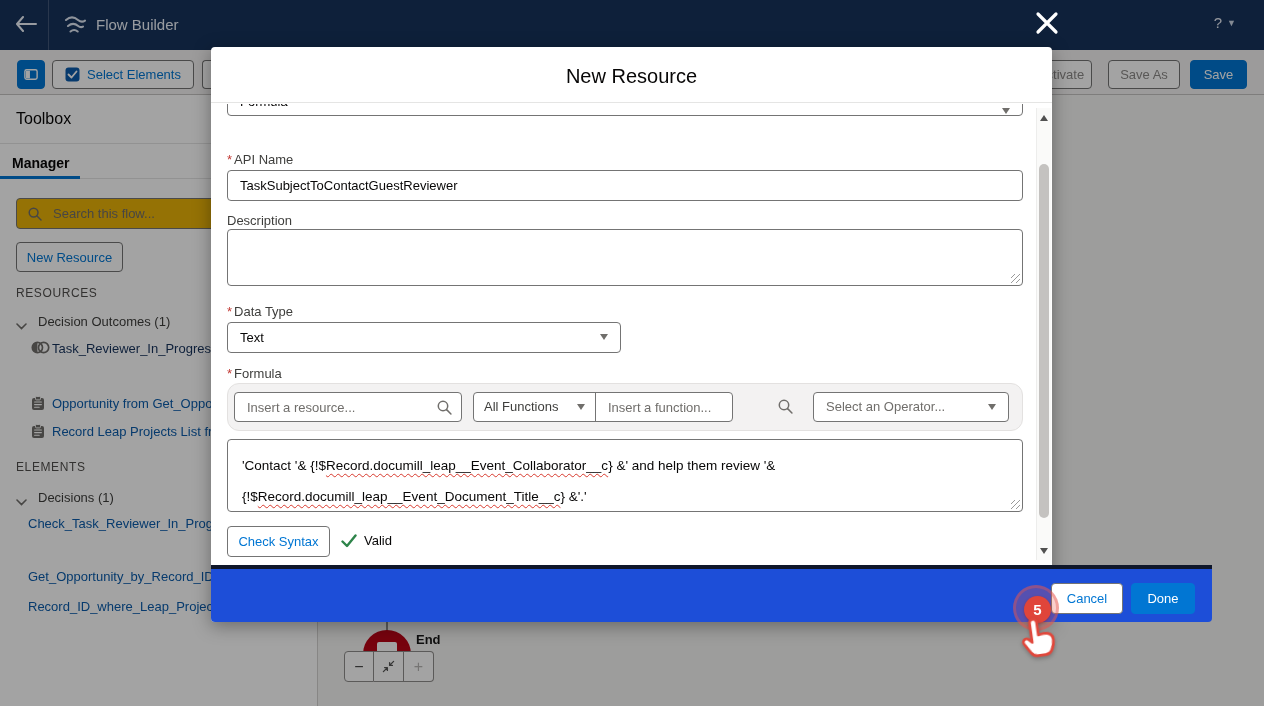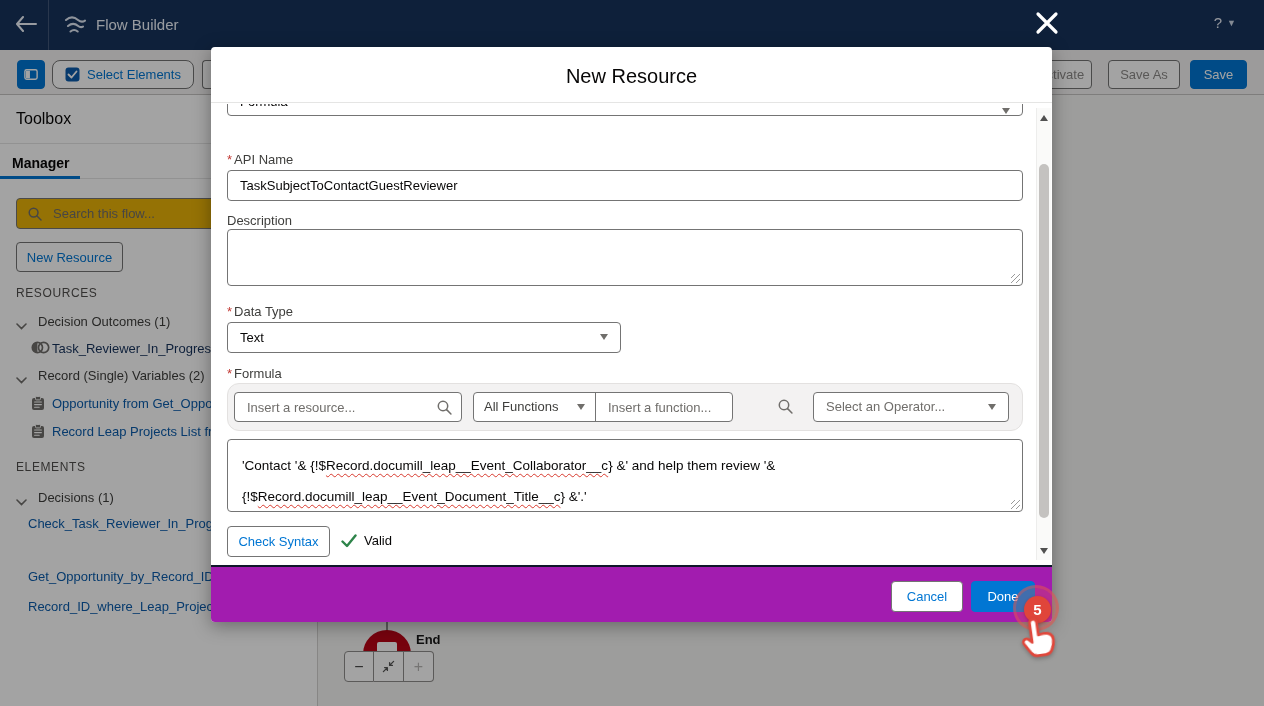--- a/index.html
+++ b/index.html
@@ -12,21 +12,21 @@
   .header-divider{position:absolute;left:48px;top:0;width:1px;height:50px;background:rgba(255,255,255,.18);}
   .flow-logo{position:absolute;left:64px;top:15px;}
   .app-title{position:absolute;left:96px;top:16px;color:#eef3fa;font-size:15px;}
   .help-menu{position:absolute;right:28px;top:14px;color:#e8edf5;font-size:15px;cursor:pointer;}
   .help-caret{font-size:9px;vertical-align:2px;margin-left:5px;color:#cfd8e6;}
 
   
   .toolbar{position:absolute;left:0;top:50px;width:1264px;height:45px;background:#f4f3f3;border-bottom:1px solid #c6c4c3;}
   .tb-btn{position:absolute;top:10px;height:29px;border:1px solid #747474;border-radius:4px;background:#fff;font-size:13px;color:#0176d3;cursor:pointer;display:flex;align-items:center;justify-content:center;gap:7px;}
   .toggle-panel-btn{left:17px;width:28px;background:#0176d3;border-color:#0176d3;}
-  .select-elements-btn{left:52px;width:142px;border-radius:8px;}
+  .select-elements-btn{left:52px;width:142px;}
   .partial-btn{left:202px;width:16px;border-radius:4px 0 0 4px;border-right:none;}
   .activate-btn{left:1030px;width:62px;color:#8c8a88;}
   .saveas-btn{left:1108px;width:72px;color:#8c8a88;}
   .save-btn{left:1190px;width:57px;background:#0176d3;border-color:#0176d3;color:#fff;}
 
   
   .sidebar{position:absolute;left:0;top:95px;width:318px;height:611px;background:#fff;border-right:1px solid #d4d2d1;}
   .toolbox-title{position:absolute;left:16px;top:15px;font-size:16px;color:#080707;}
   .toolbox-divider{position:absolute;left:0;top:48px;width:318px;height:1px;background:#e5e5e4;}
   .tab-row-border{position:absolute;left:0;top:83px;width:318px;height:1px;background:#e5e5e4;}
@@ -96,21 +96,21 @@
   .squiggle{text-decoration:underline;text-decoration-style:wavy;text-decoration-color:#d83a2e;text-decoration-thickness:1px;text-underline-offset:3px;}
   .resize-handle{position:absolute;width:9px;height:9px;background:repeating-linear-gradient(135deg,transparent 0 2.5px,#9a9a9a 2.5px 3.5px);}
   .check-syntax-btn{position:absolute;left:16px;top:422px;width:103px;height:31px;border:1px solid #747474;border-radius:4px;background:#fff;color:#0176d3;font-size:13px;cursor:pointer;}
   .valid-wrap{position:absolute;left:130px;top:429px;display:flex;align-items:center;gap:7px;}
   .valid-text{font-size:13px;color:#080707;}
   .modal-scrollbar{position:absolute;right:1px;top:4px;width:15px;height:452px;background:#fafaf9;border-left:1px solid #ededec;}
   .sb-arrow{position:absolute;left:3px;width:0;height:0;border-left:4.5px solid transparent;border-right:4.5px solid transparent;cursor:pointer;}
   .sb-arrow.up{top:7px;border-bottom:6px solid #515151;}
   .sb-arrow.down{bottom:6px;border-top:6px solid #515151;}
   .sb-thumb{position:absolute;left:2px;top:56px;width:10px;height:354px;background:#c4c2c0;border-radius:5px;cursor:pointer;}
-  .modal-footer{position:absolute;left:0;top:518px;width:841px;height:57px;background:#a21caf;border-top:2px solid #0f172a;border-radius:0 0 4px 4px;}
+  .modal-footer{position:absolute;left:0;top:518px;width:1001px;height:57px;background:#1d4ed8;border-top:4px solid #0f172a;border-radius:0 0 4px 4px;}
   .cancel-btn{position:absolute;right:89px;top:14px;width:72px;height:31px;border:1px solid #747474;border-radius:4px;background:#fff;color:#0176d3;font-size:13px;cursor:pointer;}
   .done-btn{position:absolute;right:17px;top:14px;width:64px;height:31px;border:1px solid #0176d3;border-radius:4px;background:#0176d3;color:#fff;font-size:13px;cursor:pointer;}
 
   
   .annotation{position:absolute;left:1008px;top:580px;width:80px;height:100px;z-index:60;pointer-events:none;}
   .anno-glow{position:absolute;left:5px;top:5px;width:46px;height:46px;border-radius:50%;background:rgba(232,86,77,.28);border:3px solid rgba(232,86,77,.38);}
   .anno-badge{position:absolute;left:16px;top:16px;width:27px;height:27px;border-radius:50%;background:#e0453a;color:#fff;font-size:15px;font-weight:bold;display:flex;align-items:center;justify-content:center;box-shadow:0 1px 3px rgba(150,20,10,.4);}
   .anno-hand{position:absolute;left:10px;top:34px;transform:rotate(-8deg);filter:drop-shadow(0 2px 2px rgba(0,0,0,.25));}
 </style>
 </head>
@@ -189,26 +189,20 @@
           </svg></span>
       <span class="glabel">Decision Outcomes (1)</span>
     </div>
     <div class="tree-row" style="top:246px">
       <span class="iicon"><svg width="19" height="13" viewBox="0 0 19 13">
             <circle cx="6.4" cy="6.5" r="5.1" fill="none" stroke="#706e6b" stroke-width="1.7"></circle>
             <path d="M6.4 1.4 a5.1 5.1 0 0 0 0 10.2 z" fill="#706e6b"></path>
             <circle cx="12.6" cy="6.5" r="5.1" fill="none" stroke="#706e6b" stroke-width="1.7"></circle>
           </svg></span>
       <span class="ilabel">Task_Reviewer_In_Progress</span>
-    </div>
-    <div class="tree-row" style="top:273px">
-      <span class="chev"><svg width="11" height="7" viewBox="0 0 11 7">
-            <path d="M1 1 l4.5 4.5 L10 1" stroke="#706e6b" stroke-width="1.6" fill="none" stroke-linecap="round"></path>
-          </svg></span>
-      <span class="glabel">Record (Single) Variables (2)</span>
     </div>
     <div class="tree-row" style="top:301px">
       <span class="iicon"><svg width="14" height="15" viewBox="0 0 14 15">
             <rect x="1" y="2" width="12" height="12" rx="2" fill="#706e6b"></rect>
             <rect x="4.5" y="0.5" width="5" height="3.4" rx="1" fill="#706e6b" stroke="#fff" stroke-width="0.9"></rect>
             <path d="M3.6 6 h6.8 M3.6 8.6 h6.8 M3.6 11.2 h4.6" stroke="#fff" stroke-width="1.1" stroke-linecap="round"></path>
           </svg></span>
       <span class="ilabel link">Opportunity from Get_Oppo</span>
     </div>
     <div class="tree-row" style="top:329px">

